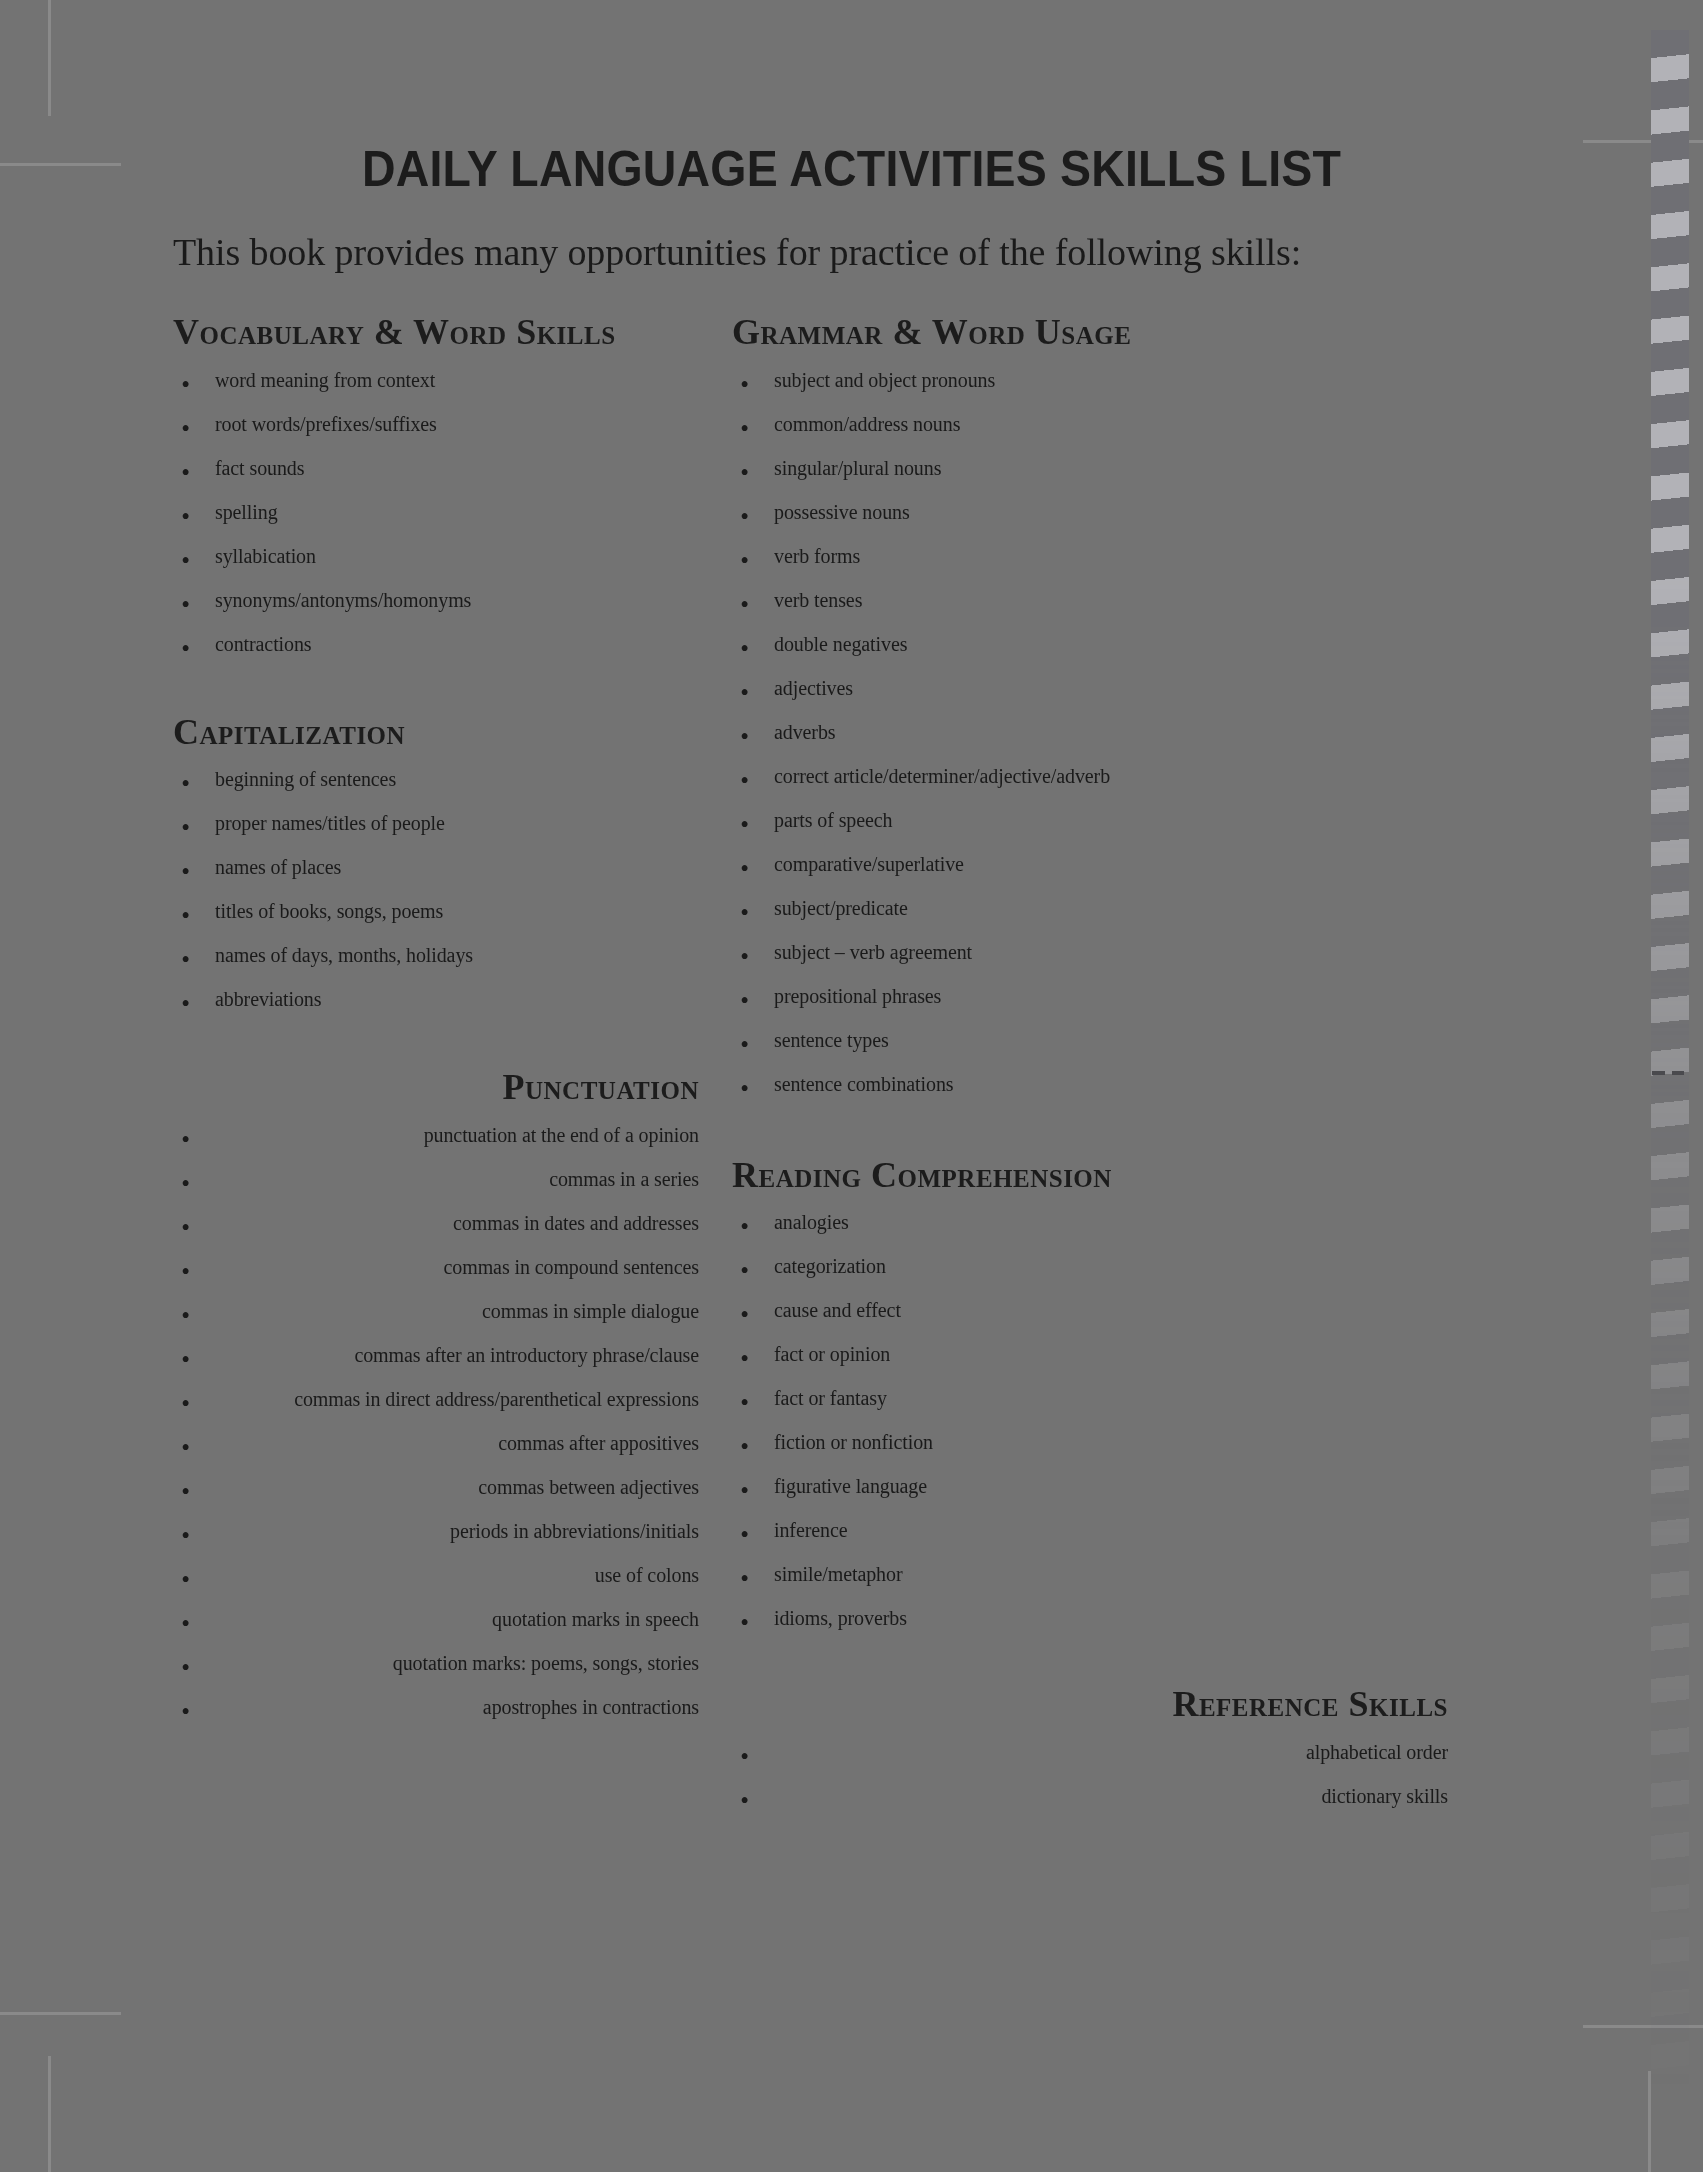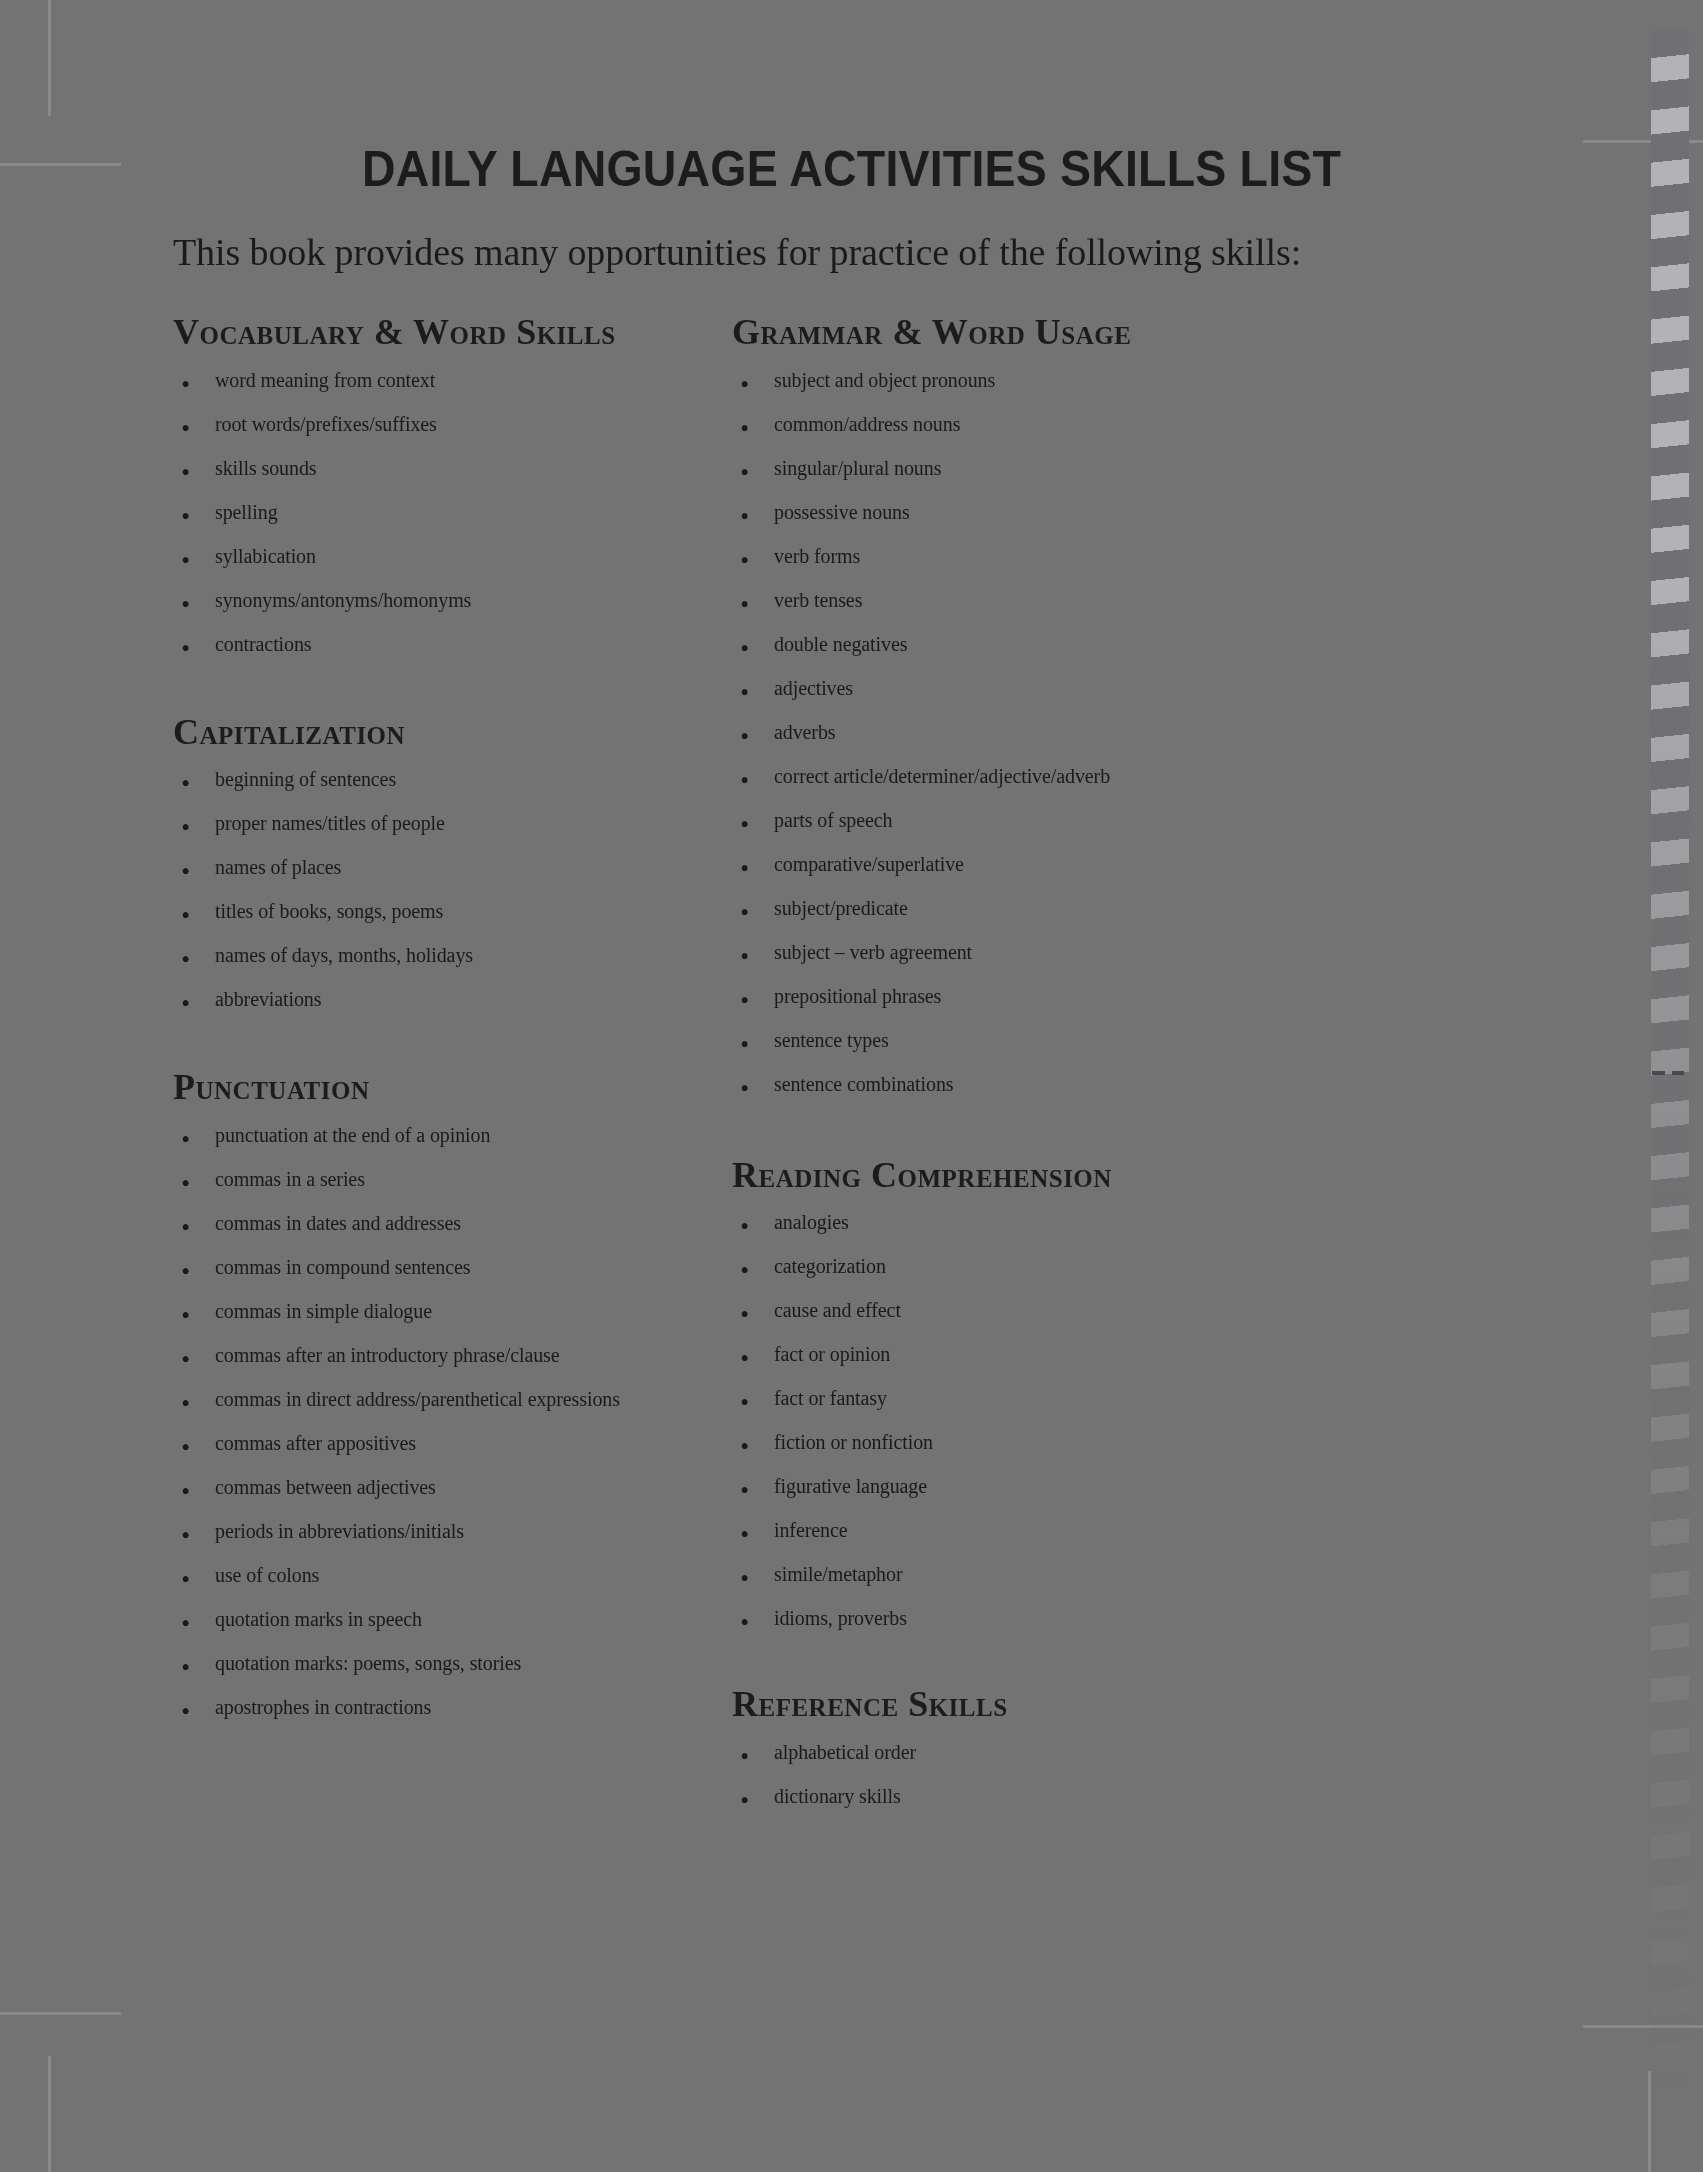--- a/index.html
+++ b/index.html
@@ -119,21 +119,21 @@
     padding-left: 173px;
     box-sizing: border-box;
   }
   .col-right {
     width: 749px;
     padding-left: 33px;
     box-sizing: border-box;
   }
 
   .section { margin-bottom: 45px; }
-  .section:last-child { margin-bottom: 0; }
+  .section:last-child { margin-bottom: 0; text-align: right; }
 
   .section-title {
     margin: 0 0 11.6px 0;
     font-size: 36px;
     font-weight: bold;
     font-variant: small-caps;
     letter-spacing: 0.5px;
     color: #1c1c1c;
   }
 
@@ -191,21 +191,21 @@
 
     <div class="columns">
 
       <div class="col-left">
 
         <div class="section sec-vocab">
           <h2 class="section-title">Vocabulary &amp; Word Skills</h2>
           <ul class="skill-list">
             <li>word meaning from context</li>
             <li>root words/prefixes/suffixes</li>
-            <li>skills sounds</li>
+            <li>fact sounds</li>
             <li>spelling</li>
             <li>syllabication</li>
             <li>synonyms/antonyms/homonyms</li>
             <li>contractions</li>
           </ul>
         </div>
 
         <div class="section sec-capital">
           <h2 class="section-title">Capitalization</h2>
           <ul class="skill-list">

